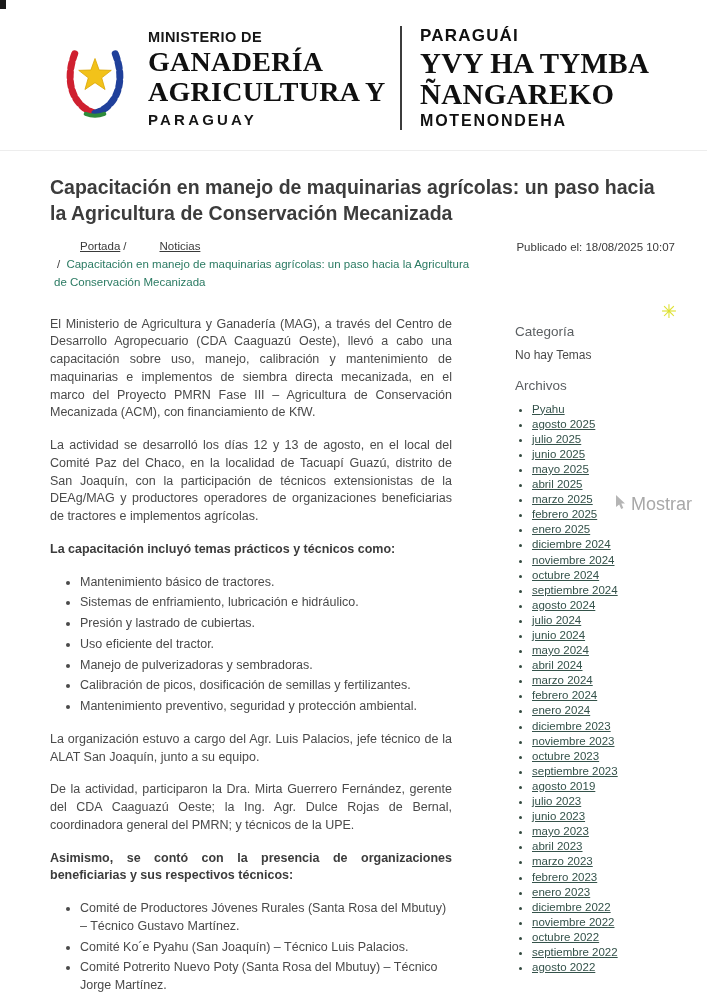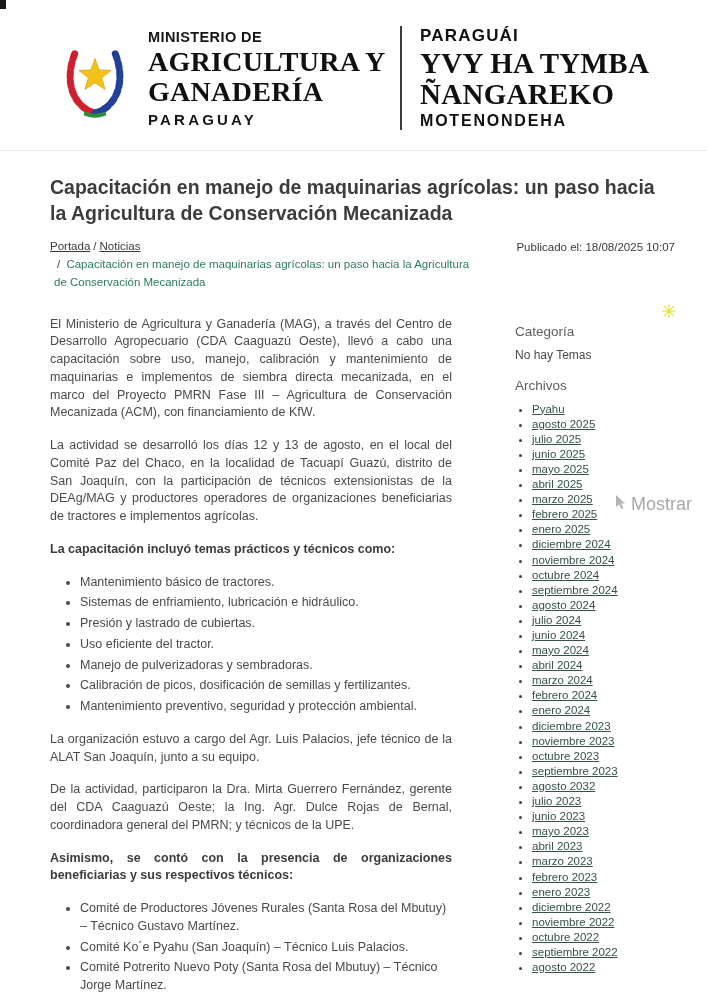--- a/index.html
+++ b/index.html
@@ -18,21 +18,21 @@
   .h-divider {width:2px; height:104px; background:#3c3c3c; margin:0 18px 0 2px; flex:none;}
   .hr1 {font-size:17px; font-weight:bold; letter-spacing:1.2px; color:#101010; margin-bottom:2px;}
   .hr-big {font-family:"Liberation Serif", serif; font-size:29px; font-weight:bold; color:#101010; line-height:1.06; letter-spacing:0.3px;}
   .hr4 {font-size:16px; font-weight:bold; letter-spacing:1.8px; color:#101010; margin-top:3px;}
 
   
   main {padding:16px 32px 0 50px;}
   h1 {font-size:19.5px; line-height:1.3; color:#3c3c3c; margin:8px 0 12px; font-weight:bold; max-width:630px;}
   .meta-row {position:relative; font-size:11.5px; line-height:1.55; margin-bottom:24px; color:#3a3a3a;}
   .breadcrumb {max-width:430px;}
-  .breadcrumb a {color:#3a3a3a; cursor:pointer; text-decoration:underline;}
+  .breadcrumb a {color:#3a3a3a; cursor:pointer; text-decoration:underline;margin-left:30px;}
   .bc-sep {margin:0 3px;}
   .bc-current-line {display:block; padding-left:4px;}
   .bc-current {color:#2a7a62;}
   .published {position:absolute; top:1px; right:0; font-size:11.5px; color:#3a3a3a;}
 
   .columns {display:flex;}
   article {width:402px; flex:none; font-size:12.5px; line-height:1.42; text-align:justify; color:#4a4a4a;}
   article p {margin:0 0 15px;}
   article p.bold {font-weight:bold; color:#3c3c3c;}
   article ul {margin:0 0 15px; padding-left:30px; list-style:disc;}
@@ -61,22 +61,22 @@
         <svg viewBox="0 0 100 110" xmlns="http://www.w3.org/2000/svg">
           <path d="M50 100 C 22 92, 10 60, 24 24" fill="none" stroke="#cf2030" stroke-width="9" stroke-dasharray="7 5" stroke-linecap="round"></path>
           <path d="M50 100 C 78 92, 90 60, 76 24" fill="none" stroke="#20409a" stroke-width="9" stroke-dasharray="7 5" stroke-linecap="round"></path>
           <path d="M38 101 Q 50 106 62 101" fill="none" stroke="#2e8b3a" stroke-width="5" stroke-linecap="round"></path>
           <polygon points="50,30 55.3,44.7 70.9,45.2 58.6,54.8 62.9,69.8 50,61 37.1,69.8 41.4,54.8 29.1,45.2 44.7,44.7" fill="#f2c21a" stroke="#d8a400" stroke-width="1"></polygon>
         </svg>
       </span>
     </div>
     <div class="h-left">
       <div class="hl1">MINISTERIO DE</div>
+      <div class="hl-big">GANADERÍA</div>
       <div class="hl-big">AGRICULTURA Y</div>
-      <div class="hl-big">GANADERÍA</div>
       <div class="hl4">PARAGUAY</div>
     </div>
     <div class="h-divider"></div>
     <div class="h-right">
       <div class="hr1">PARAGUÁI</div>
       <div class="hr-big">YVY HA TYMBA</div>
       <div class="hr-big">ÑANGAREKO</div>
       <div class="hr4">MOTENONDEHA</div>
     </div>
   </header>
@@ -145,21 +145,21 @@
             <li><a href="#">junio 2024</a></li>
             <li><a href="#">mayo 2024</a></li>
             <li><a href="#">abril 2024</a></li>
             <li><a href="#">marzo 2024</a></li>
             <li><a href="#">febrero 2024</a></li>
             <li><a href="#">enero 2024</a></li>
             <li><a href="#">diciembre 2023</a></li>
             <li><a href="#">noviembre 2023</a></li>
             <li><a href="#">octubre 2023</a></li>
             <li><a href="#">septiembre 2023</a></li>
-            <li><a href="#">agosto 2032</a></li>
+            <li><a href="#">agosto 2019</a></li>
             <li><a href="#">julio 2023</a></li>
             <li><a href="#">junio 2023</a></li>
             <li><a href="#">mayo 2023</a></li>
             <li><a href="#">abril 2023</a></li>
             <li><a href="#">marzo 2023</a></li>
             <li><a href="#">febrero 2023</a></li>
             <li><a href="#">enero 2023</a></li>
             <li><a href="#">diciembre 2022</a></li>
             <li><a href="#">noviembre 2022</a></li>
             <li><a href="#">octubre 2022</a></li>

